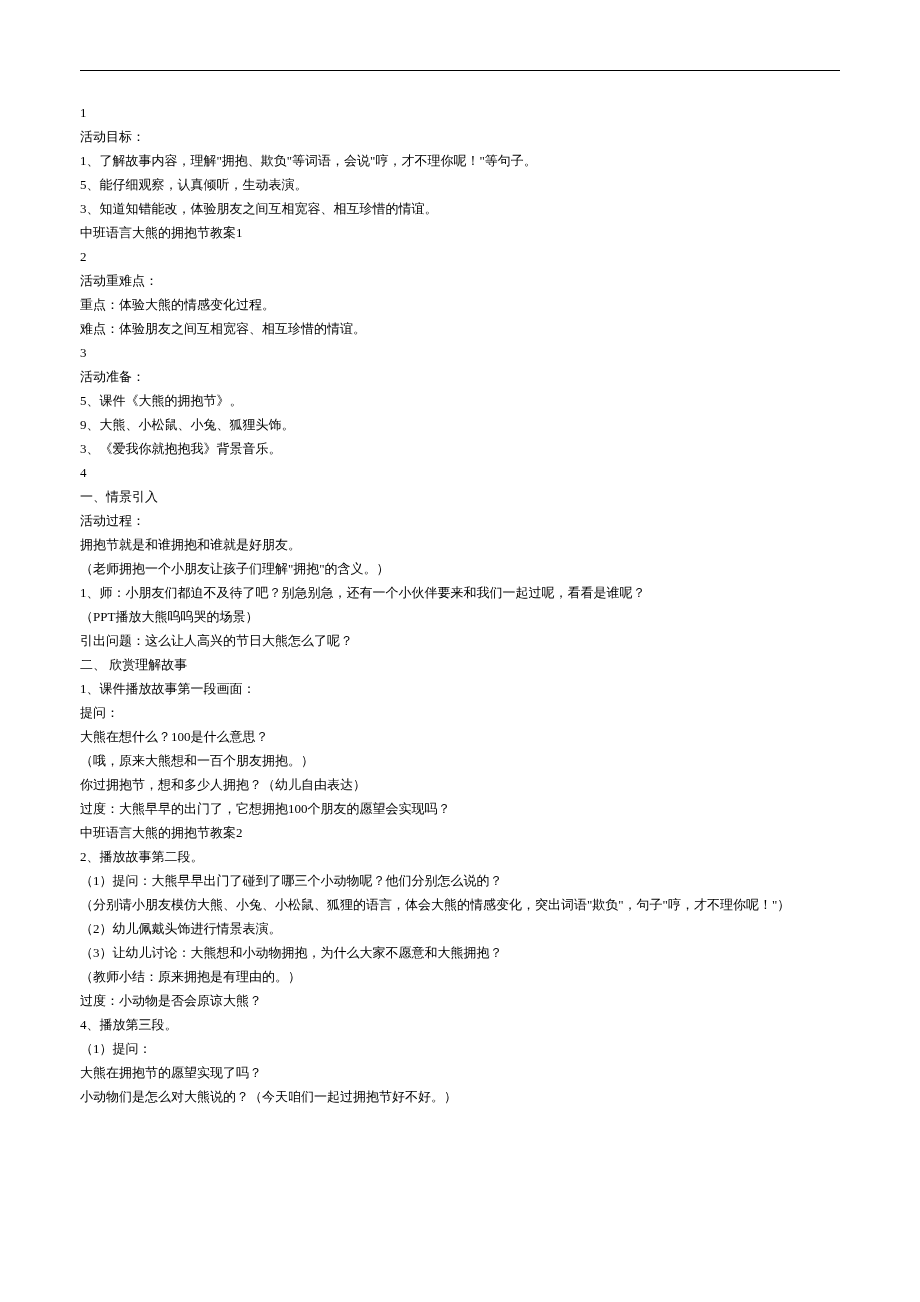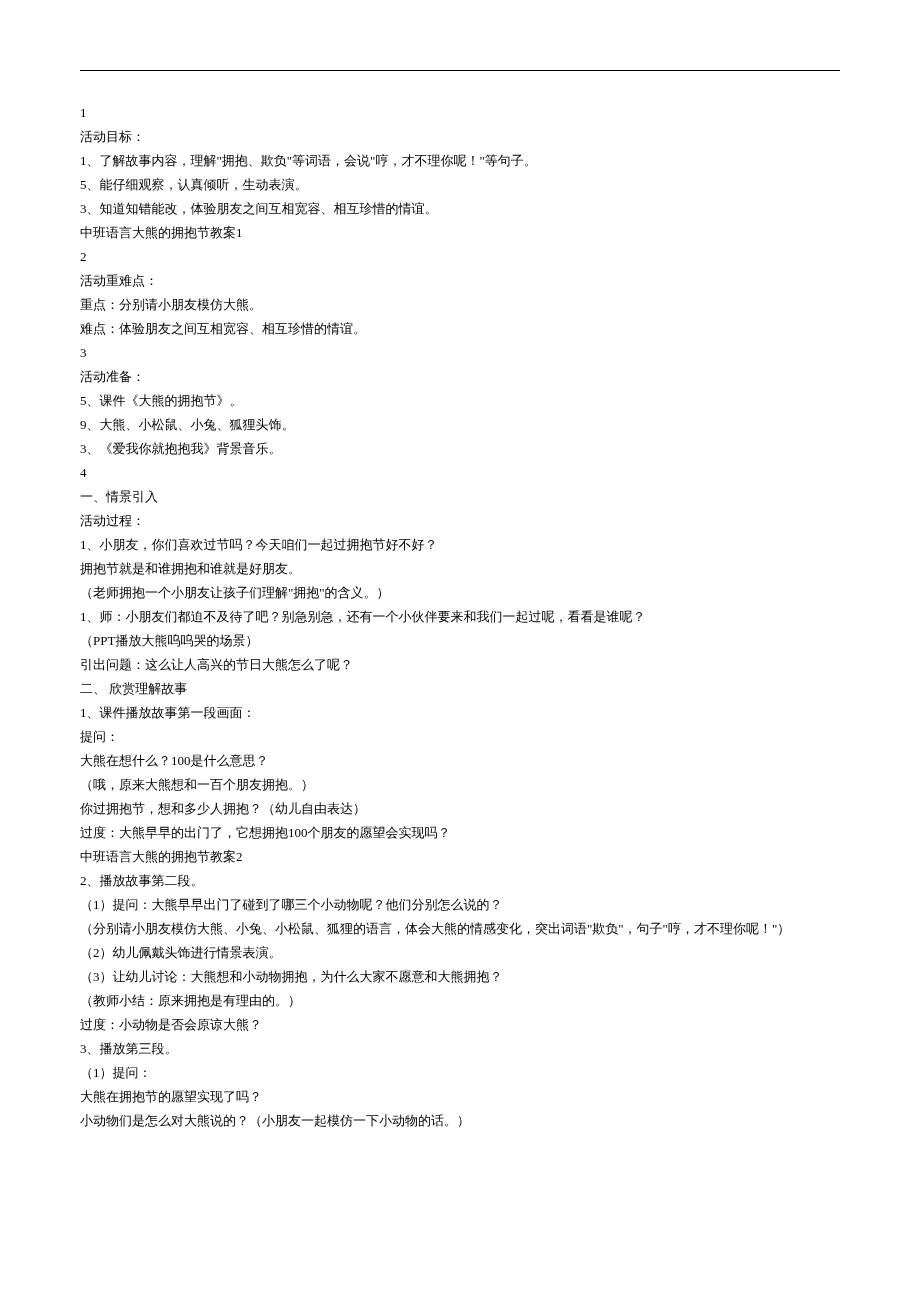--- a/index.html
+++ b/index.html
@@ -34,49 +34,48 @@
   <hr class="hr-line">
   <div id="content">
       <div class="line">1</div>
       <div class="line">活动目标：</div>
       <div class="line">1、了解故事内容，理解"拥抱、欺负"等词语，会说"哼，才不理你呢！"等句子。</div>
       <div class="line">5、能仔细观察，认真倾听，生动表演。</div>
       <div class="line">3、知道知错能改，体验朋友之间互相宽容、相互珍惜的情谊。</div>
       <div class="line">中班语言大熊的拥抱节教案1</div>
       <div class="line">2</div>
       <div class="line">活动重难点：</div>
-      <div class="line">重点：分别请小朋友模仿大熊。</div>
+      <div class="line">重点：体验大熊的情感变化过程。</div>
       <div class="line">难点：体验朋友之间互相宽容、相互珍惜的情谊。</div>
       <div class="line">3</div>
       <div class="line">活动准备：</div>
       <div class="line">5、课件《大熊的拥抱节》。</div>
       <div class="line">9、大熊、小松鼠、小兔、狐狸头饰。</div>
       <div class="line">3、《爱我你就抱抱我》背景音乐。</div>
       <div class="line">4</div>
       <div class="line">一、情景引入</div>
       <div class="line">活动过程：</div>
-      <div class="line">1、小朋友，你们喜欢过节吗？今天咱们一起过拥抱节好不好？</div>
       <div class="line">拥抱节就是和谁拥抱和谁就是好朋友。</div>
       <div class="line">（老师拥抱一个小朋友让孩子们理解"拥抱"的含义。）</div>
       <div class="line">1、师：小朋友们都迫不及待了吧？别急别急，还有一个小伙伴要来和我们一起过呢，看看是谁呢？</div>
       <div class="line">（PPT播放大熊呜呜哭的场景）</div>
       <div class="line">引出问题：这么让人高兴的节日大熊怎么了呢？</div>
       <div class="line">二、 欣赏理解故事</div>
       <div class="line">1、课件播放故事第一段画面：</div>
       <div class="line">提问：</div>
       <div class="line">大熊在想什么？100是什么意思？</div>
       <div class="line">（哦，原来大熊想和一百个朋友拥抱。）</div>
       <div class="line">你过拥抱节，想和多少人拥抱？（幼儿自由表达）</div>
       <div class="line">过度：大熊早早的出门了，它想拥抱100个朋友的愿望会实现吗？</div>
       <div class="line">中班语言大熊的拥抱节教案2</div>
       <div class="line">2、播放故事第二段。</div>
       <div class="line">（1）提问：大熊早早出门了碰到了哪三个小动物呢？他们分别怎么说的？</div>
       <div class="line">（分别请小朋友模仿大熊、小兔、小松鼠、狐狸的语言，体会大熊的情感变化，突出词语"欺负"，句子"哼，才不理你呢！"）</div>
       <div class="line">（2）幼儿佩戴头饰进行情景表演。</div>
       <div class="line">（3）让幼儿讨论：大熊想和小动物拥抱，为什么大家不愿意和大熊拥抱？</div>
       <div class="line">（教师小结：原来拥抱是有理由的。）</div>
       <div class="line">过度：小动物是否会原谅大熊？</div>
-      <div class="line">3、播放第三段。</div>
+      <div class="line">4、播放第三段。</div>
       <div class="line">（1）提问：</div>
       <div class="line">大熊在拥抱节的愿望实现了吗？</div>
-      <div class="line">小动物们是怎么对大熊说的？（小朋友一起模仿一下小动物的话。）</div>
+      <div class="line">小动物们是怎么对大熊说的？（今天咱们一起过拥抱节好不好。）</div>
     </div>
 </div>
 
 </body></html>

